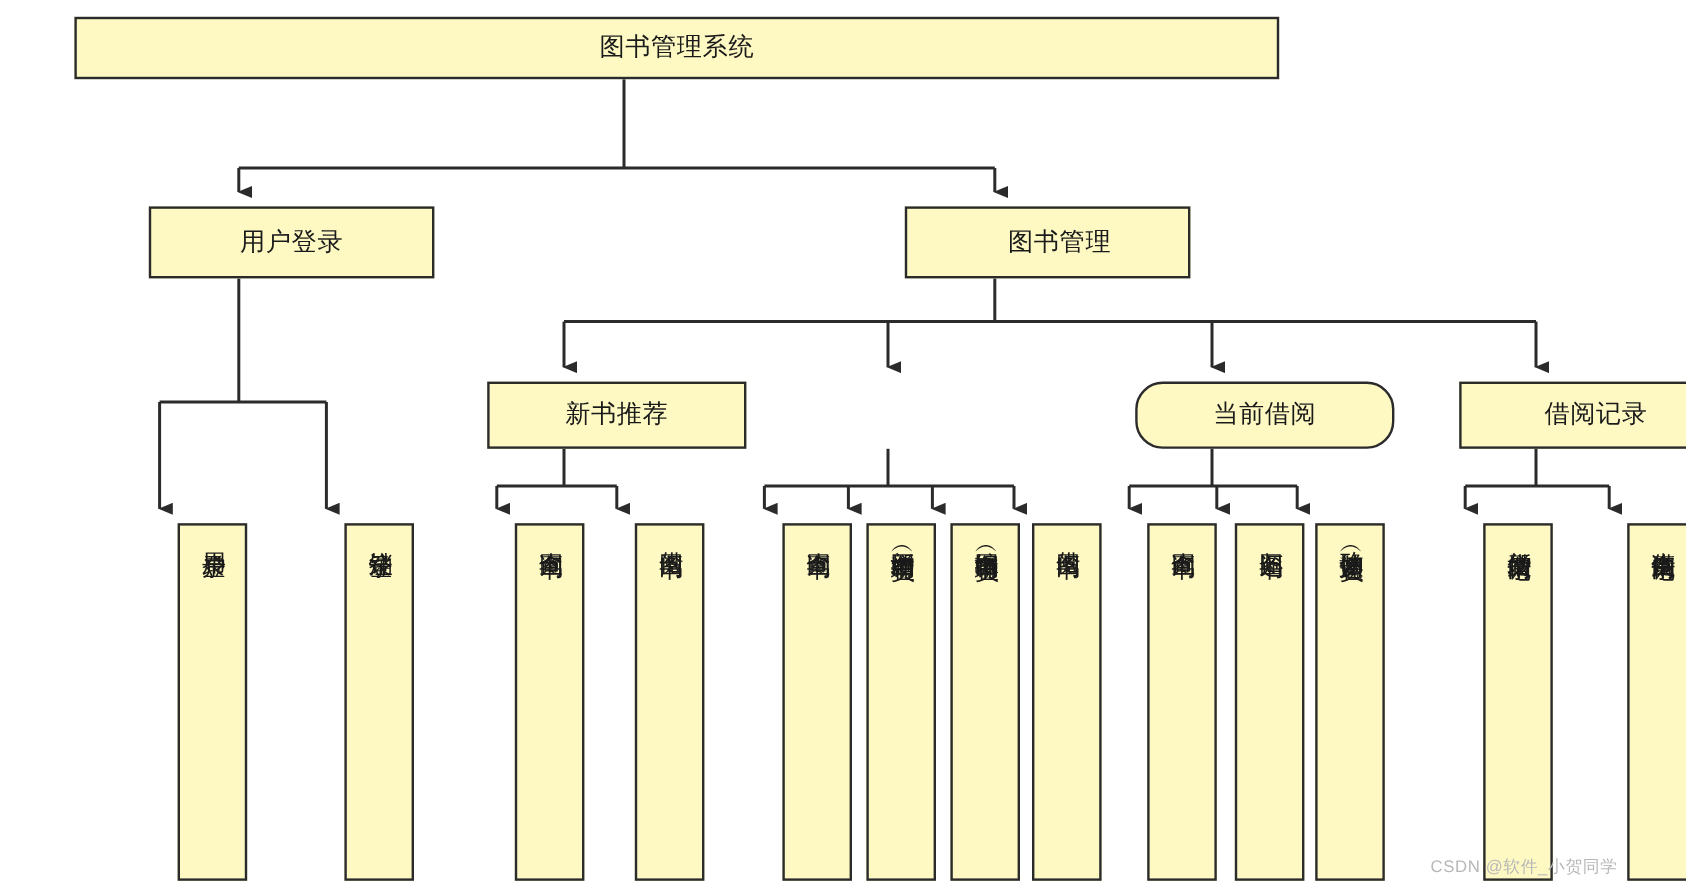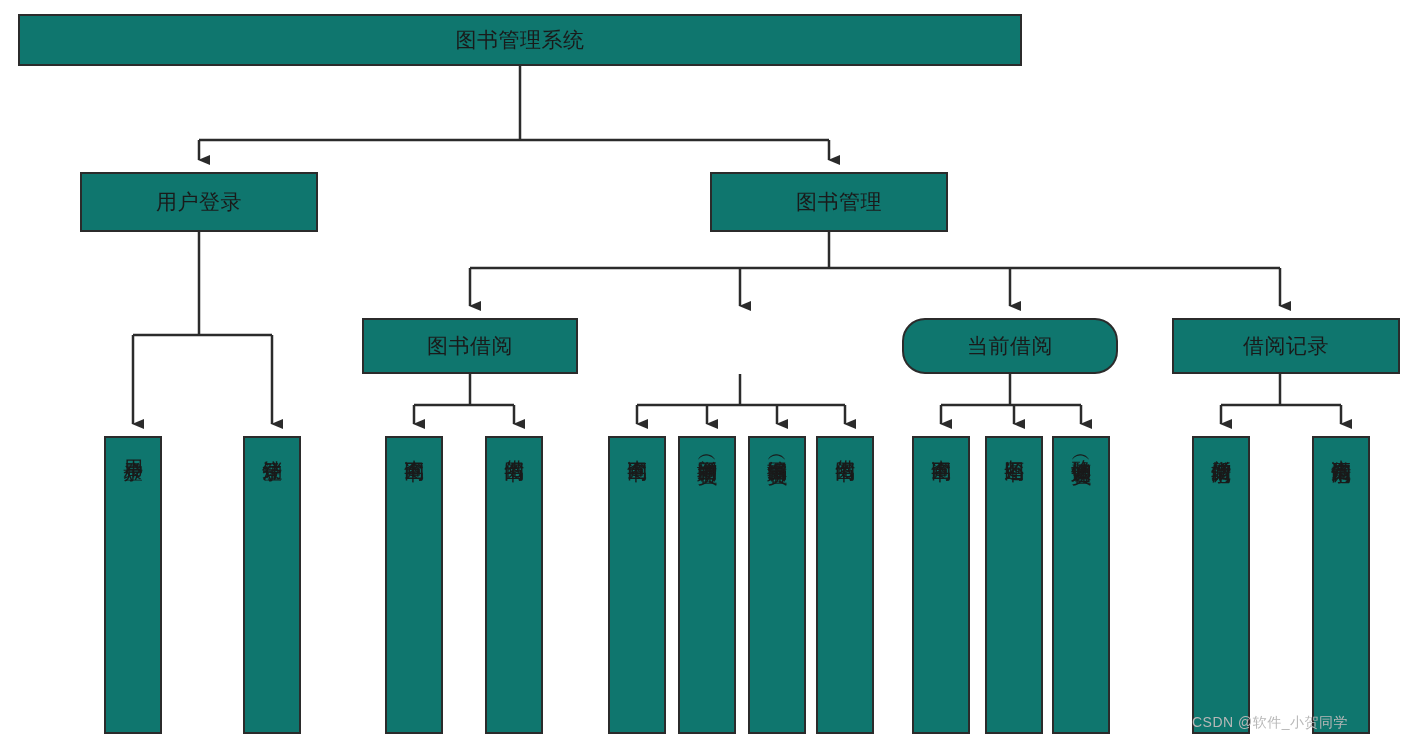--- a/index.html
+++ b/index.html
@@ -20,26 +20,27 @@
   svg#tree-svg {
     position: absolute;
     left: 0;
     top: 0;
     width: 1405px;
     height: 747px;
   }
   .node-box {
     position: absolute;
     box-sizing: border-box;
-    background: #0f766e;
+    background: #fef9c3;
     border: 2px solid #2b2b2b;
     display: flex;
     align-items: center;
     justify-content: center;
     overflow: hidden;
+    margin-left: 44px;
   }
   .node-label-h {
     font-size: 21px;
     color: #1a1a1a;
     line-height: 1.1;
     white-space: nowrap;
     letter-spacing: 0.5px;
   }
   .node-label-v {
     font-size: 20px;
@@ -138,21 +139,21 @@
   </div>
 
   <div class="node-box" style="left: 80px; top: 172px; width: 238px; height: 60px;">
     <span class="node-label-h">用户登录</span>
   </div>
   <div class="node-box" style="left: 710px; top: 172px; width: 238px; height: 60px; padding-left: 20px;">
     <span class="node-label-h">图书管理</span>
   </div>
 
   <div class="node-box" style="left: 362px; top: 318px; width: 216px; height: 56px;">
-    <span class="node-label-h">图书借阅</span>
+    <span class="node-label-h">新书推荐</span>
   </div>
   <div class="node-box" style="left: 902px; top: 318px; width: 216px; height: 56px; border-radius: 23px;">
     <span class="node-label-h">当前借阅</span>
   </div>
   <div class="node-box" style="left: 1172px; top: 318px; width: 228px; height: 56px;">
     <span class="node-label-h">借阅记录</span>
   </div>
 
   <div class="node-box leaf-box" style="left: 104px; top: 436px; width: 58px; height: 298px;">
     <span class="node-label-v">用户登录</span>

